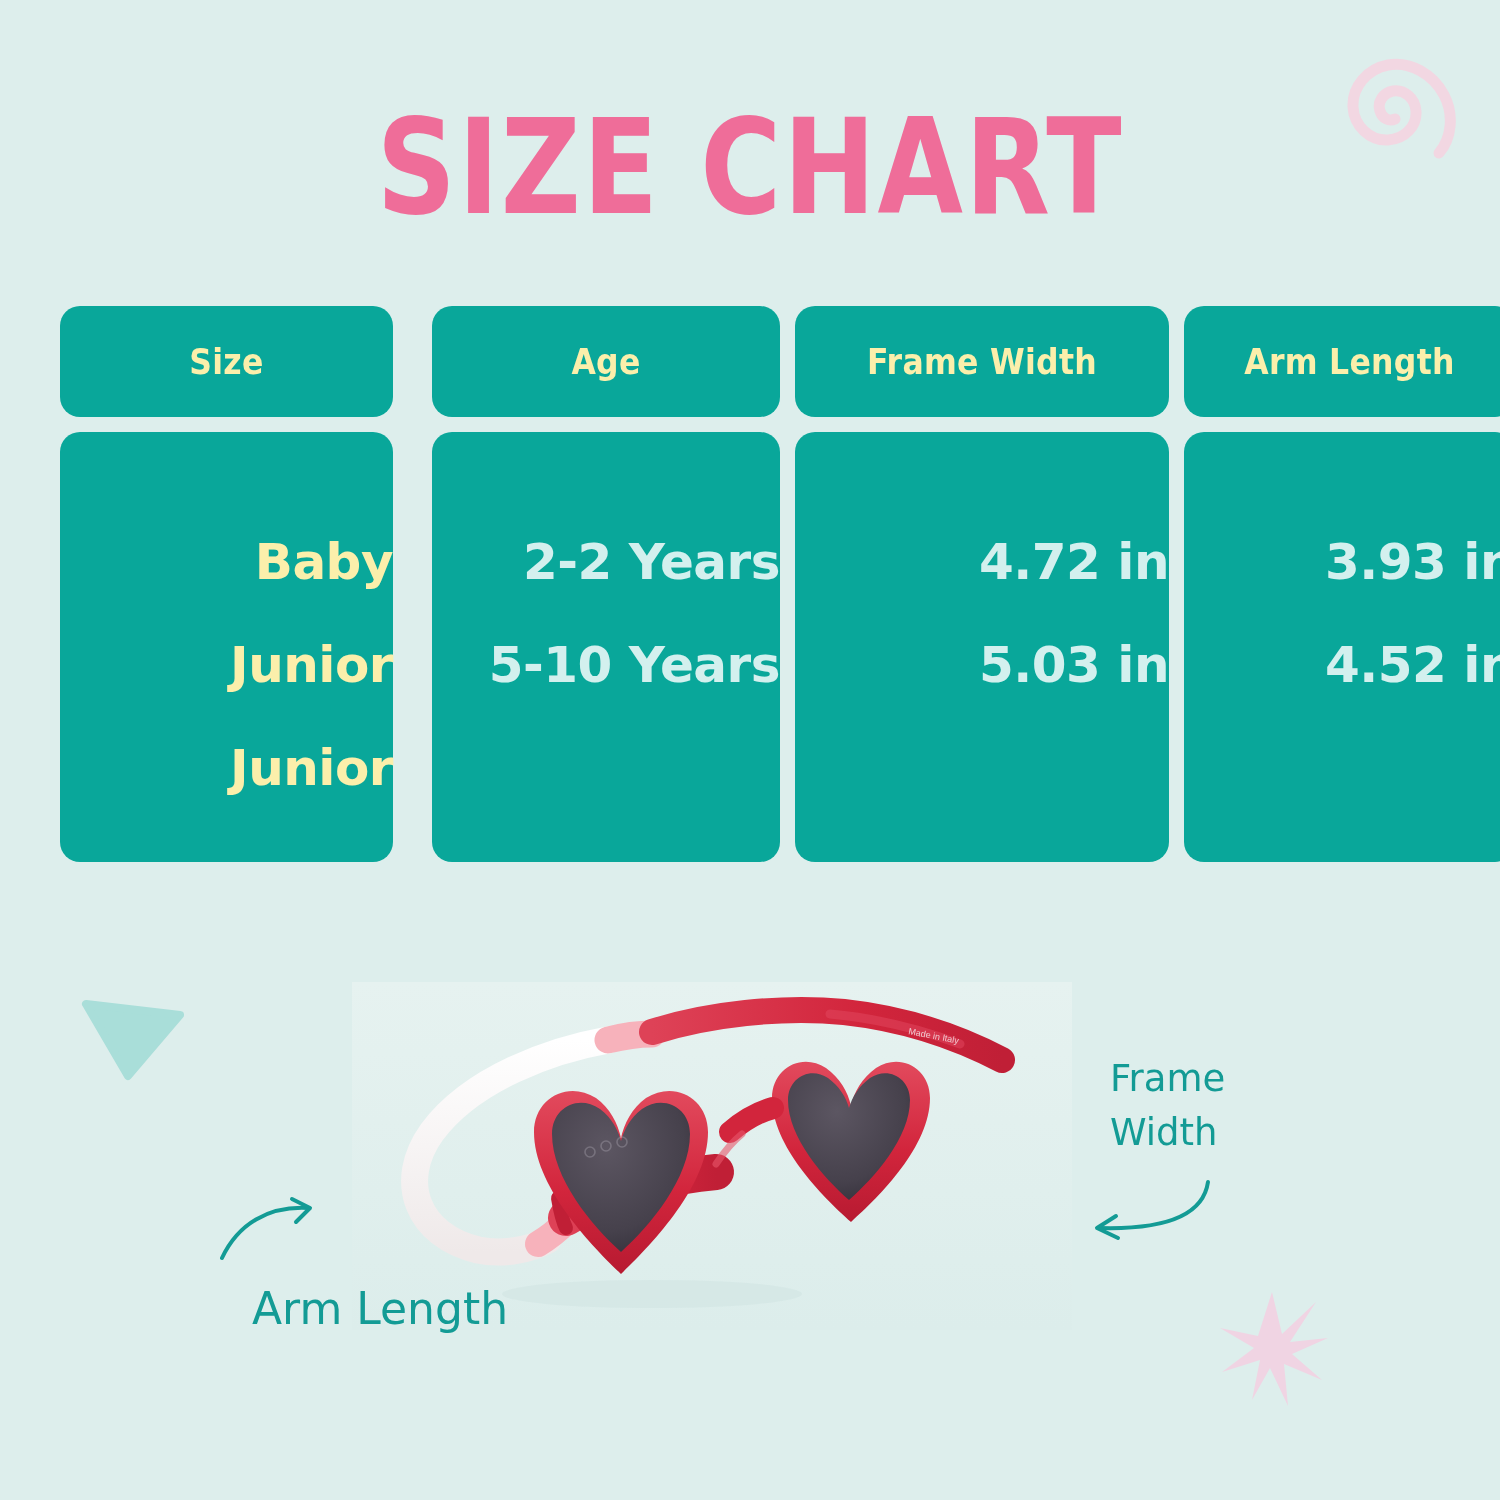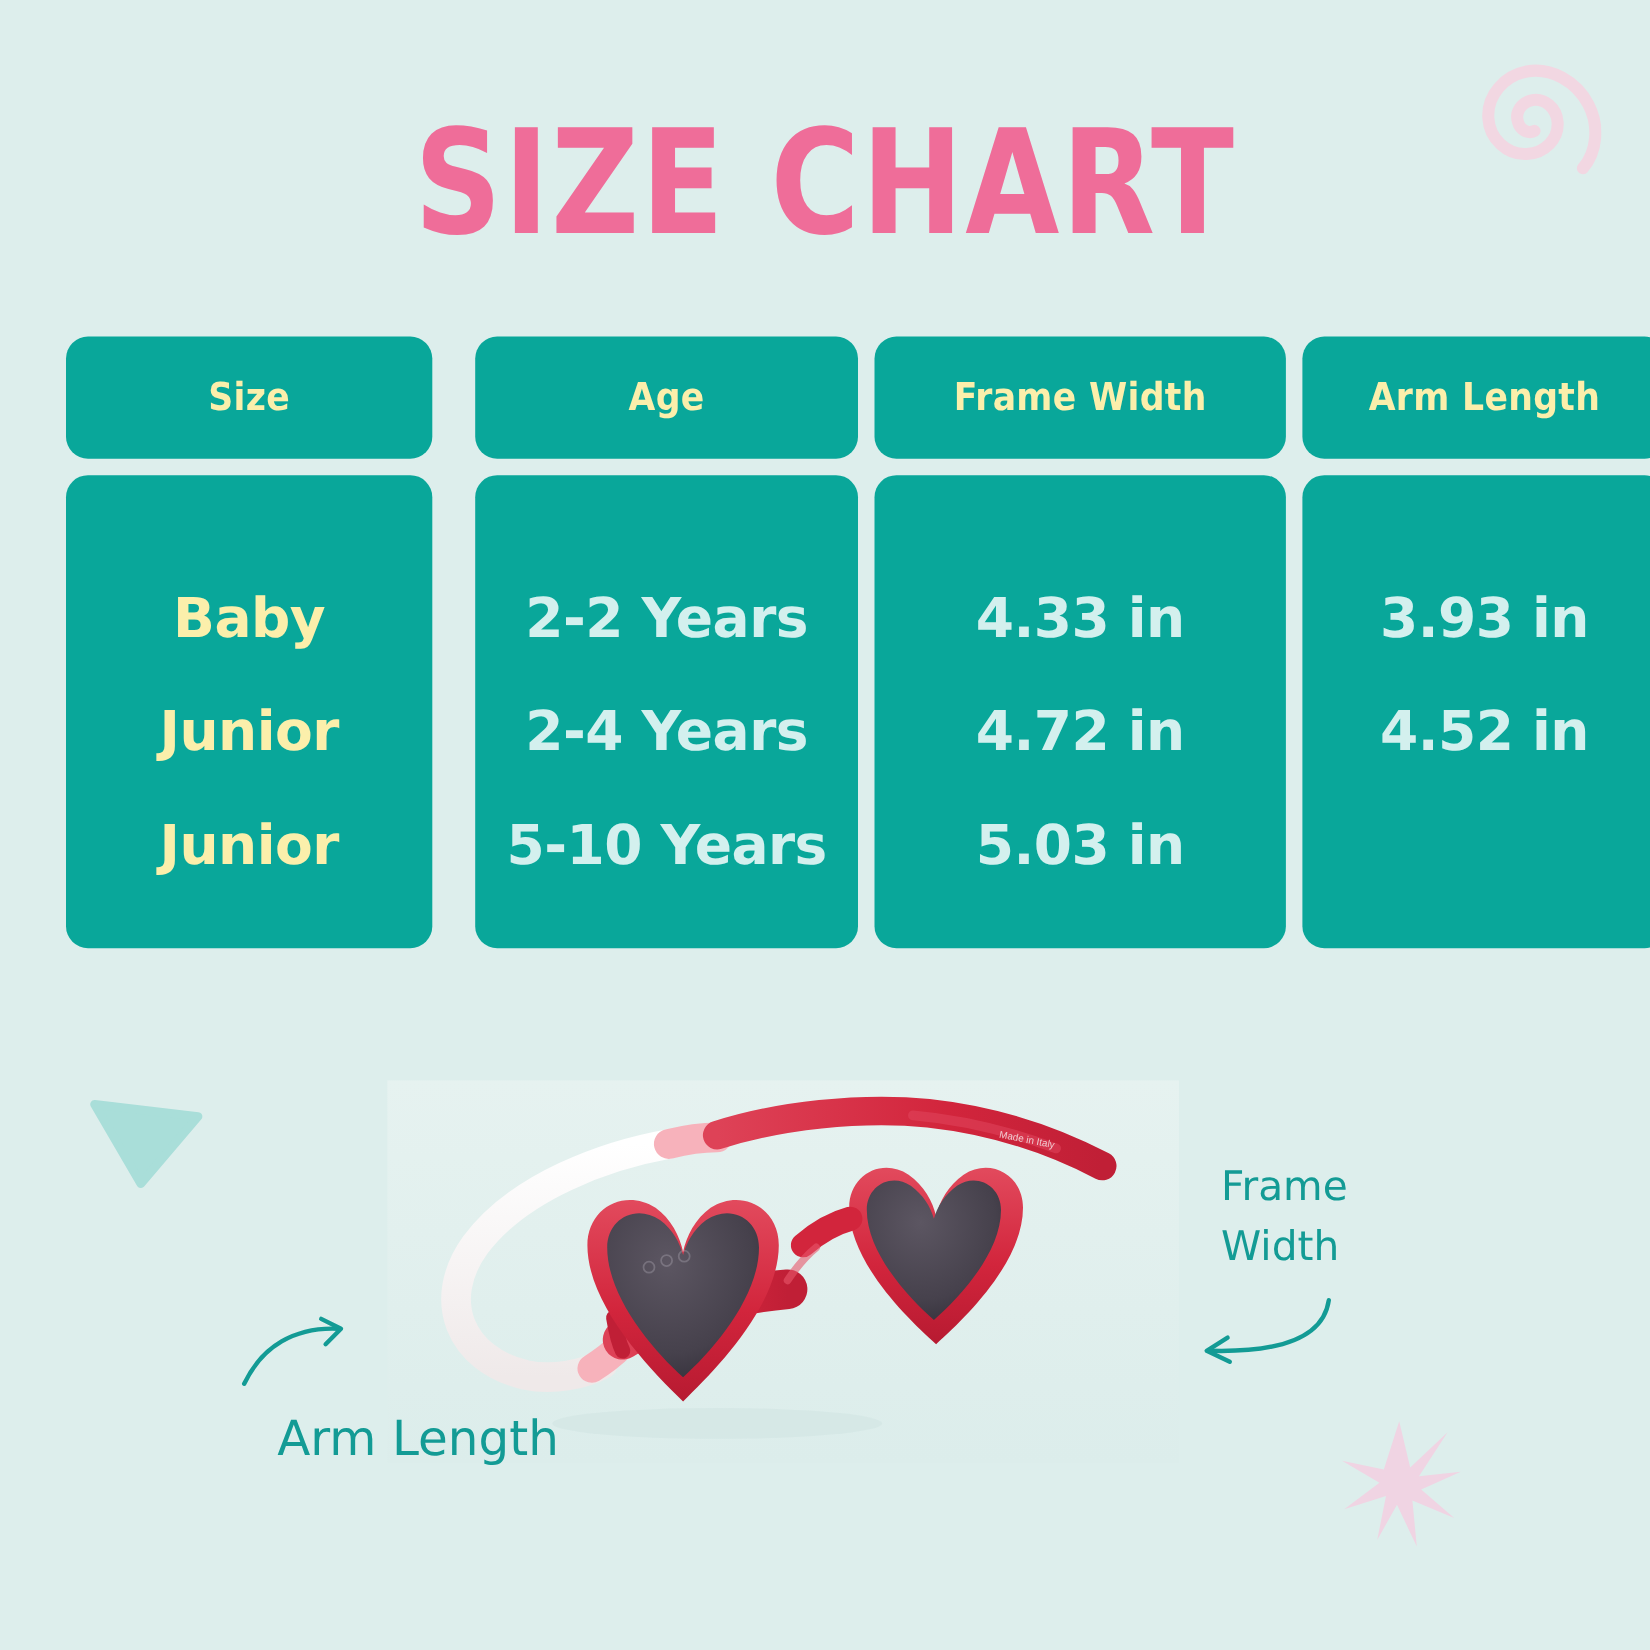--- a/index.html
+++ b/index.html
@@ -73,21 +73,21 @@
     font-stretch: condensed;
     letter-spacing: 0.3px;
   }
 
   .body-cell {
     height: 430px;
     display: flex;
     flex-direction: column;
     padding-top: 78px;
     box-sizing: border-box;
-    align-items: center;
+    align-items: flex-end;
   }
   .data-line {
     height: 103px;
     display: flex;
     align-items: center;
     justify-content: center;
     font-size: 50px;
     font-weight: bold;
     font-family: "DejaVu Sans", sans-serif;
     white-space: nowrap;
@@ -176,26 +176,24 @@
   <div class="table-row-cards body-row">
 
     <div class="card col-size body-cell">
       <div class="data-line size-text">Baby</div>
       <div class="data-line size-text">Junior</div>
       <div class="data-line size-text">Junior</div>
     </div>
 
     <div class="card col-age body-cell">
       <div class="data-line value-text">2-2 Years</div>
-      <div class="data-line value-text">2-4 Years</div>
       <div class="data-line value-text">5-10 Years</div>
     </div>
 
     <div class="card col-frame body-cell">
-      <div class="data-line value-text">4.33 in</div>
       <div class="data-line value-text">4.72 in</div>
       <div class="data-line value-text">5.03 in</div>
     </div>
 
     <div class="card col-arm body-cell">
       <div class="data-line value-text">3.93 in</div>
       <div class="data-line value-text">4.52 in</div>
     </div>
 
   </div>

